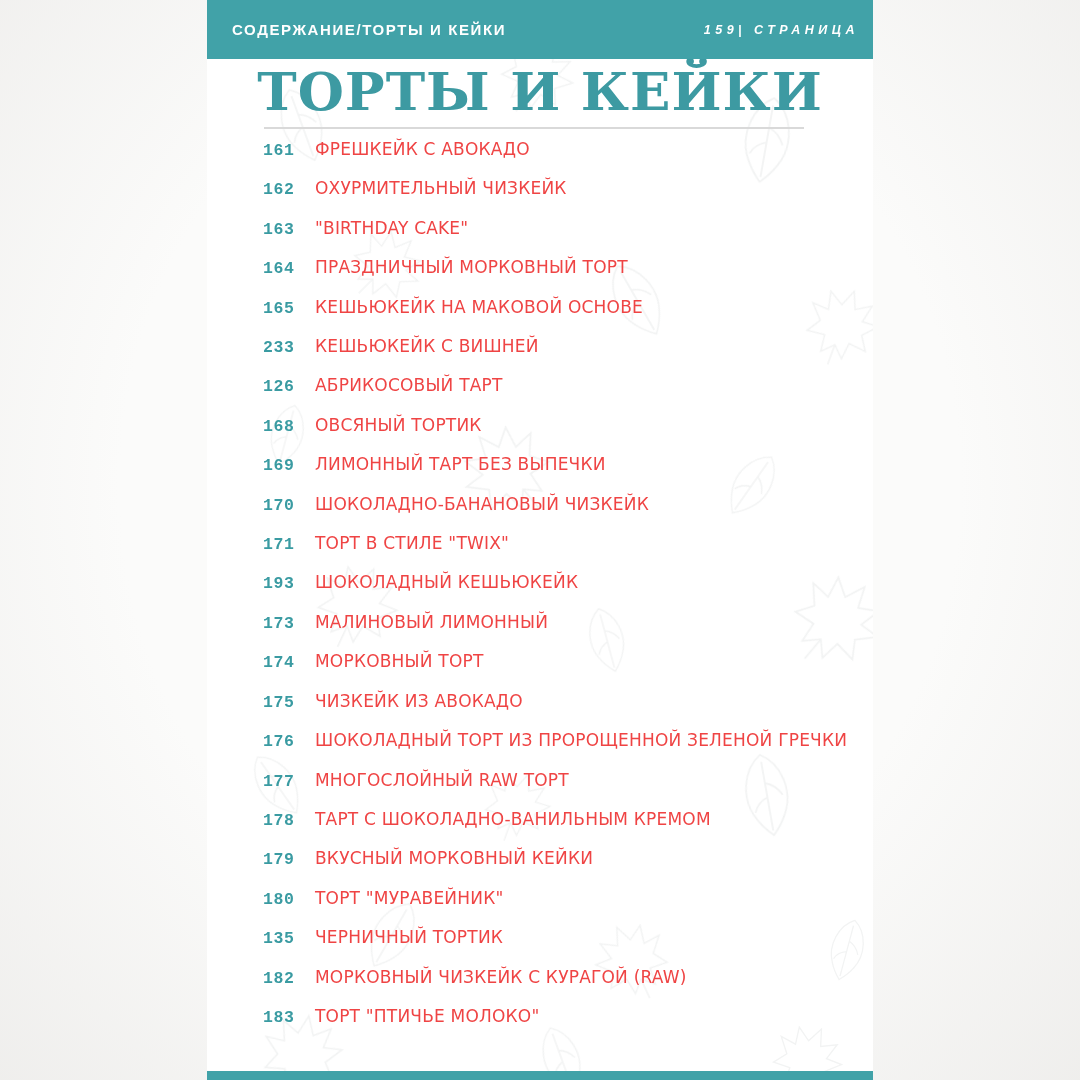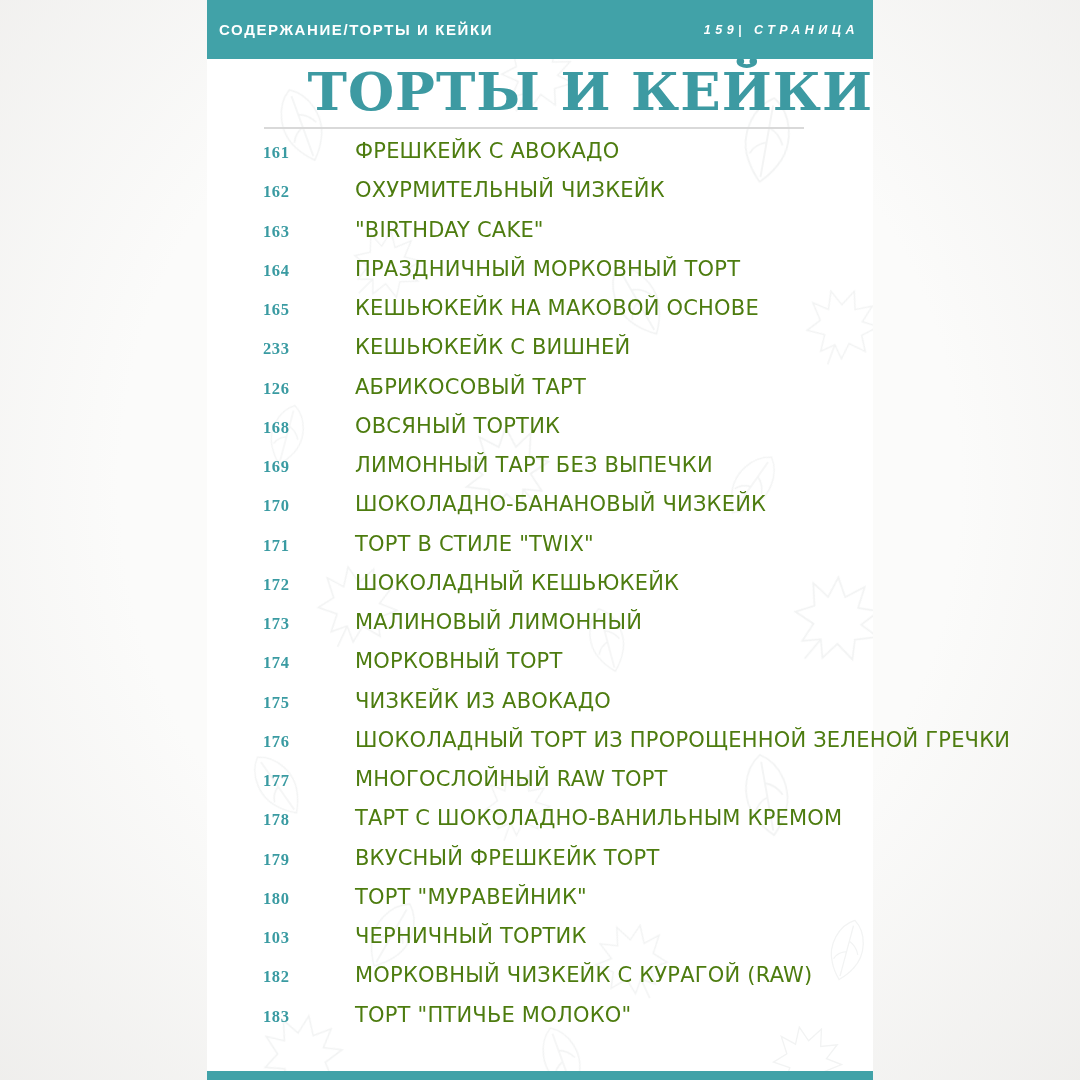--- a/index.html
+++ b/index.html
@@ -16,51 +16,50 @@
     position:absolute;left:0;top:0;width:666px;height:1080px;
     pointer-events:none;
   }
   .header-bar{
     position:absolute;top:0;left:0;right:0;height:59px;
     background:#41a2a8;color:#ffffff;
     display:flex;align-items:center;justify-content:space-between;
     padding:0 14px 0 12px;box-sizing:border-box;z-index:2;
   }
   .breadcrumb{
-    font-size:15px;font-weight:bold;letter-spacing:1.6px;white-space:nowrap;
+    font-size:15px;font-weight:bold;letter-spacing:1.6px;white-space:nowrap;margin-left:13px;
   }
   .page-indicator{
     font-size:12.5px;font-weight:bold;letter-spacing:4.5px;white-space:nowrap;font-style:italic;
   }
   .page-title{
-    position:absolute;top:62px;left:0;width:100%;text-align:right;z-index:1;
+    position:absolute;top:62px;left:0;width:100%;text-align:center;z-index:1;
     font-family:"DejaVu Serif","Liberation Serif",serif;
     font-weight:bold;font-size:53px;line-height:1.1;color:#3d9aa2;letter-spacing:1px;
   }
   .title-divider{
     position:absolute;top:127px;left:57px;width:540px;height:0;
     border-top:2px solid #d9d9d9;z-index:1;
   }
   .toc-list{
     position:absolute;top:139px;bottom:52px;left:56px;right:34px;
     display:flex;flex-direction:column;justify-content:space-between;z-index:1;
   }
   .toc-row{
     display:flex;align-items:baseline;line-height:1.2;
   }
   .toc-num{
     flex:none;width:52px;
     color:#3a9ba2;font-weight:bold;font-size:16.5px;letter-spacing:.6px;
-    font-family:Liberation Serif, serif;
+    font-family:Liberation Mono, monospace;
   }
   .toc-label{
-    color:#4d7c0f;font-size:21px;letter-spacing:.2px;
+    color:#ef4444;font-size:17px;letter-spacing:.2px;
     font-family:"DejaVu Sans","Liberation Sans",sans-serif;
     white-space:nowrap;
-    margin-left:40px;
   }
   .footer-bar{
     position:absolute;bottom:0;left:0;right:0;height:9px;
     background:#41a2a8;z-index:2;
   }
 </style>
 </head>
 <body>
 
 <div class="page">
@@ -159,21 +158,21 @@
       <span class="toc-num">170</span>
       <span class="toc-label">ШОКОЛАДНО-БАНАНОВЫЙ ЧИЗКЕЙК</span>
     </div>
 
     <div class="toc-row">
       <span class="toc-num">171</span>
       <span class="toc-label">ТОРТ В СТИЛЕ "TWIX"</span>
     </div>
 
     <div class="toc-row">
-      <span class="toc-num">172</span>
+      <span class="toc-num">193</span>
       <span class="toc-label">ШОКОЛАДНЫЙ КЕШЬЮКЕЙК</span>
     </div>
 
     <div class="toc-row">
       <span class="toc-num">173</span>
       <span class="toc-label">МАЛИНОВЫЙ ЛИМОННЫЙ</span>
     </div>
 
     <div class="toc-row">
       <span class="toc-num">174</span>
@@ -195,30 +194,30 @@
       <span class="toc-label">МНОГОСЛОЙНЫЙ RAW ТОРТ</span>
     </div>
 
     <div class="toc-row">
       <span class="toc-num">178</span>
       <span class="toc-label">ТАРТ С ШОКОЛАДНО-ВАНИЛЬНЫМ КРЕМОМ</span>
     </div>
 
     <div class="toc-row">
       <span class="toc-num">179</span>
-      <span class="toc-label">ВКУСНЫЙ ФРЕШКЕЙК ТОРТ</span>
+      <span class="toc-label">ВКУСНЫЙ МОРКОВНЫЙ КЕЙКИ</span>
     </div>
 
     <div class="toc-row">
       <span class="toc-num">180</span>
       <span class="toc-label">ТОРТ "МУРАВЕЙНИК"</span>
     </div>
 
     <div class="toc-row">
-      <span class="toc-num">103</span>
+      <span class="toc-num">135</span>
       <span class="toc-label">ЧЕРНИЧНЫЙ ТОРТИК</span>
     </div>
 
     <div class="toc-row">
       <span class="toc-num">182</span>
       <span class="toc-label">МОРКОВНЫЙ ЧИЗКЕЙК С КУРАГОЙ (RAW)</span>
     </div>
 
     <div class="toc-row">
       <span class="toc-num">183</span>

